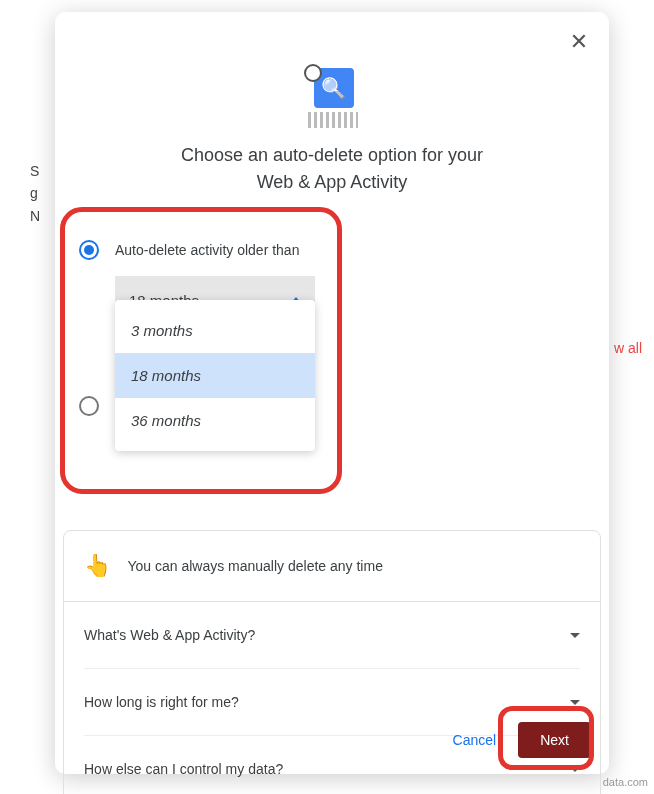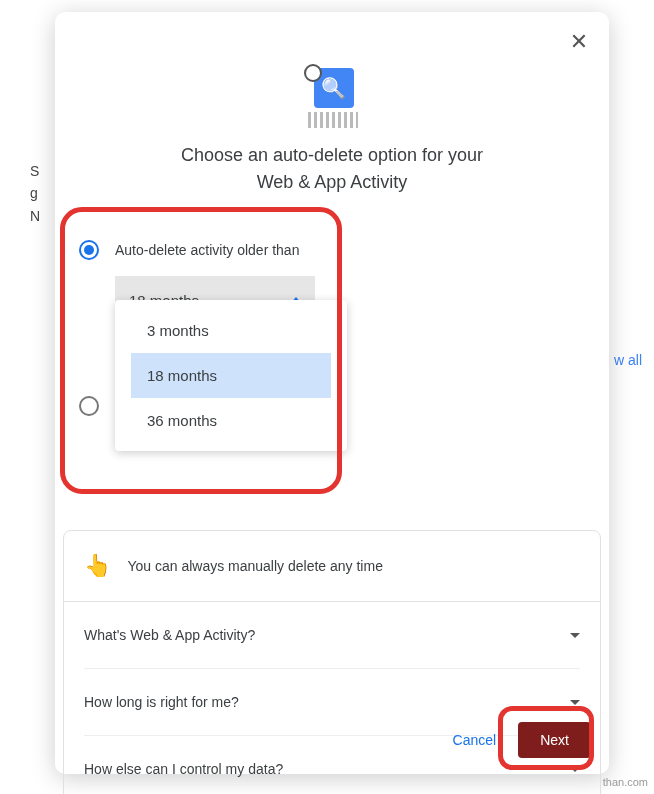--- a/index.html
+++ b/index.html
@@ -20,22 +20,22 @@
       position: absolute;
       left: 30px;
       top: 160px;
       color: #444;
       font-size: 14px;
       line-height: 1.6;
     }
     .backdrop-link {
       position: absolute;
       right: 12px;
-      top: 352px;
-      color: #3b82f6;
+      top: 340px;
+      color: #ef4444;
       font-size: 14px;
       margin-left: 47px;
     }
     .watermark {
       position: absolute;
       right: 6px;
       bottom: 6px;
       font-size: 11px;
       color: #999;
       z-index: 999;
@@ -168,26 +168,27 @@
     .select-box .arrow {
       width: 0; height: 0;
       border-left: 5px solid transparent;
       border-right: 5px solid transparent;
       border-bottom: 6px solid #1a73e8;
     }
     .dropdown {
       position: absolute;
       left: 60px;
       top: 104px;
-      width: 232px;
+      width: 200px;
       background: #fff;
       box-shadow: 0 2px 10px rgba(0,0,0,0.2);
       border-radius: 4px;
-      padding: 8px 16px;
+      padding: 8px 0;
       z-index: 60;
+      font-style: italic;
     }
     .dropdown-item {
       padding: 14px 16px;
       font-size: 15px;
       color: #3c4043;
       cursor: pointer;
     }
     .dropdown-item.sel {
       background: #cfe2fc;
     }
@@ -343,13 +344,13 @@
 
   <div class="footer">
     <div class="btn-cancel">Cancel</div>
     <div class="btn-next">Next</div>
   </div>
 </div>
 
 <div class="hl hl1"></div>
 <div class="hl hl2"></div>
 
-<div class="watermark">than.com</div>
+<div class="watermark">data.com</div>
 
 </body></html>

